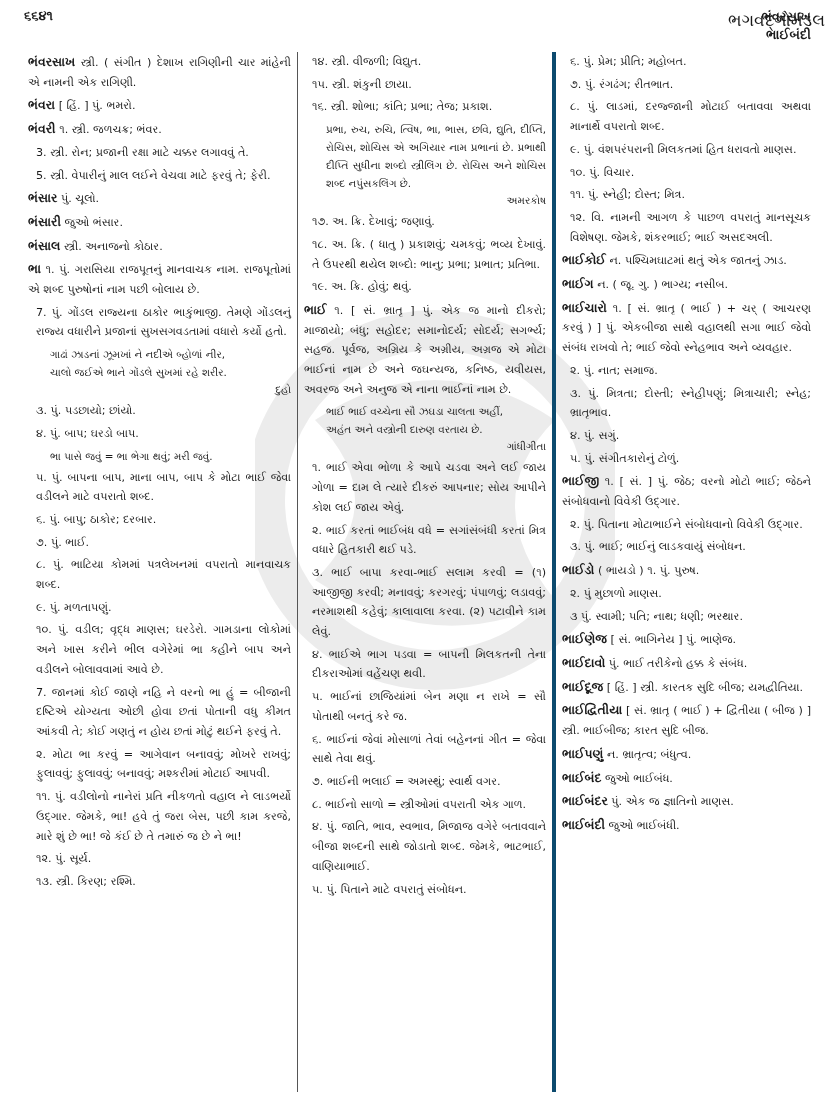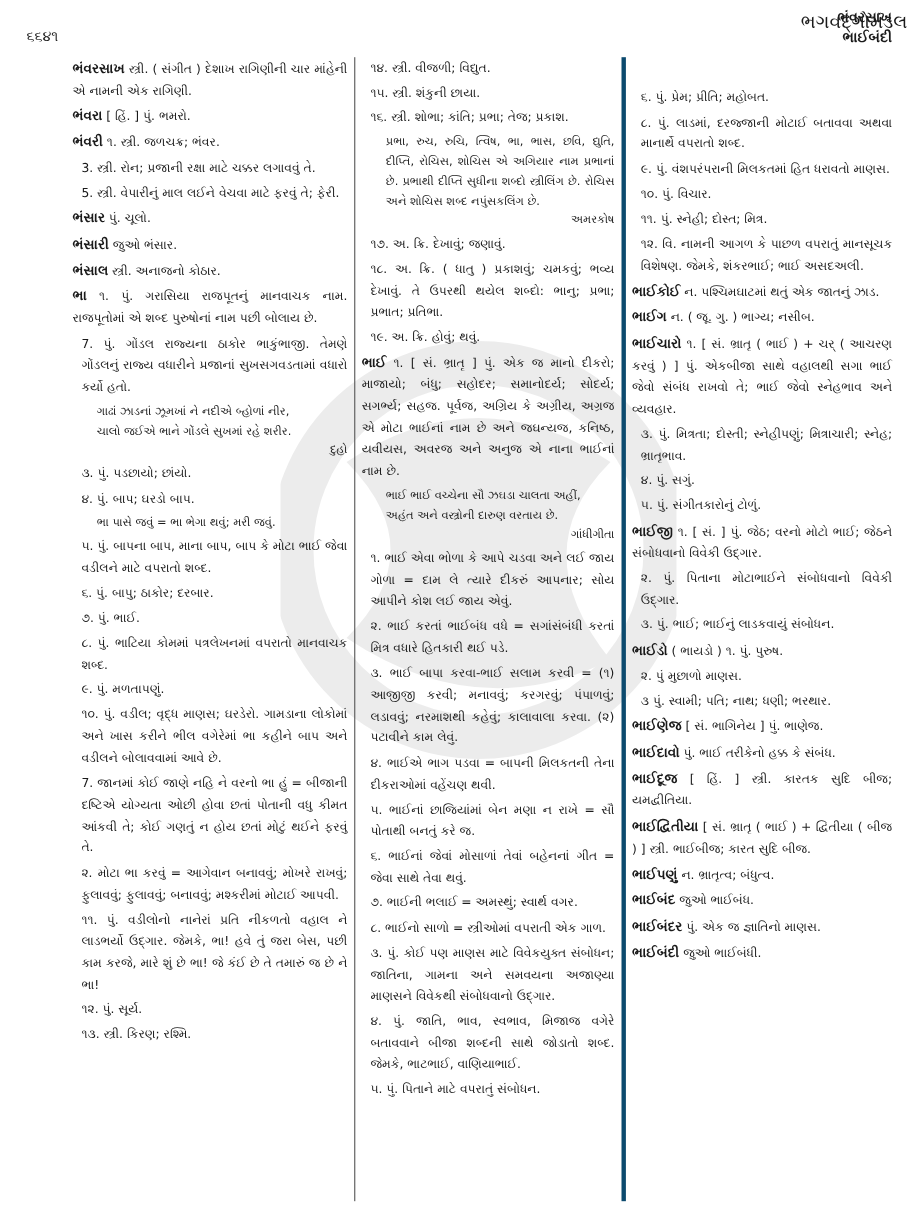--- a/index.html
+++ b/index.html
@@ -9,28 +9,28 @@
     font-family: "DejaVu Sans", sans-serif;
     position: relative;
   }
   .watermark {
     position: absolute; left: 255px; top: 300px; width: 360px; height: 400px;
     pointer-events: none; opacity: 0.07;
   }
   .header {
     position: absolute; top: 0; left: 0; width: 825px; height: 48px;
   }
-  .page-num { position: absolute; left: 24px; top: 26px; font-size: 13px; font-weight: normal; }
+  .page-num { position: absolute; left: 24px; top: 8px; font-size: 13px; font-weight: bold; }
   .book-title { position: absolute; left: 0; right: 0; top: 10px; text-align: right; font-size: 17px; }
   .guide { position: absolute; right: 14px; top: 8px; text-align: right; font-size: 13px; font-weight: bold; line-height: 18px; }
   .columns { position: absolute; top: 52px; left: 22px; width: 795px; height: 1040px; display: flex; }
   .col { box-sizing: border-box; padding: 0 6px; font-size: 11.2px; line-height: 19.7px; overflow: hidden; }
-  .col1 { width: 276px; border-right: 1px solid #555; margin-left: 38px; }
+  .col1 { width: 276px; border-right: 1px solid #555; }
   .col2 { width: 258px; border-right: 4px solid #0c4a6e; }
-  .col3 { width: 261px; margin-top: 27px; }
+  .col3 { width: 261px; }
   .entry { margin: 0 0 3px 0; text-align: justify; }
   .hw { font-weight: bold; font-size: 12.4px; }
   .sub { padding-left: 8px; text-align: justify; }
   .quote { padding-left: 22px; font-size: 10.4px; line-height: 18px; }
   .src { text-align: right; font-size: 10.4px; line-height: 17px; }
 </style>
 </head>
 <body>
 
 <svg class="watermark" viewBox="0 0 360 400">
@@ -99,34 +99,35 @@
         <div class="src">ગાંધીગીતા</div>
       </div>
       <div class="entry sub">૧. ભાઈ એવા ભોળા કે આપે ચડવા અને લઈ જાય ગોળા = દામ લે ત્યારે દીકરું આપનાર; સોય આપીને કોશ લઈ જાય એવું.</div>
       <div class="entry sub">૨. ભાઈ કરતાં ભાઈબંધ વધે = સગાંસંબંધી કરતાં મિત્ર વધારે હિતકારી થઈ પડે.</div>
       <div class="entry sub">૩. ભાઈ બાપા કરવા-ભાઈ સલામ કરવી = (૧) આજીજી કરવી; મનાવવું; કરગરવું; પંપાળવું; લડાવવું; નરમાશથી કહેવું; કાલાવાલા કરવા. (૨) પટાવીને કામ લેવું.</div>
       <div class="entry sub">૪. ભાઈએ ભાગ પડવા = બાપની મિલકતની તેના દીકરાઓમાં વહેંચણ થવી.</div>
       <div class="entry sub">૫. ભાઈનાં છાજિયાંમાં બેન મણા ન રાખે = સૌ પોતાથી બનતું કરે જ.</div>
       <div class="entry sub">૬. ભાઈનાં જેવાં મોસાળાં તેવાં બહેનનાં ગીત = જેવા સાથે તેવા થવું.</div>
       <div class="entry sub">૭. ભાઈની ભલાઈ = અમસ્થું; સ્વાર્થ વગર.</div>
       <div class="entry sub">૮. ભાઈનો સાળો = સ્ત્રીઓમાં વપરાતી એક ગાળ.</div>
-      <div class="entry sub">૩. પું. કોઈ પણ માણસ માટે વિવેકયુક્ત સંબોધન; જાતિના, ગામના અને સમવયના અજાણ્યા માણસને વિવેકથી સંબોધવાનો ઉદ્ગાર.</div>
       <div class="entry sub">૪. પું. જાતિ, ભાવ, સ્વભાવ, મિજાજ વગેરે બતાવવાને બીજા શબ્દની સાથે જોડાતો શબ્દ. જેમકે, ભાટભાઈ, વાણિયાભાઈ.</div>
       <div class="entry sub">૫. પું. પિતાને માટે વપરાતું સંબોધન.</div>
     </div>
   <div class="col col3">
       <div class="entry sub">૬. પું. પ્રેમ; પ્રીતિ; મહોબત.</div>
+      <div class="entry sub">૭. પું. રંગઢંગ; રીતભાત.</div>
       <div class="entry sub">૮. પું. લાડમાં, દરજ્જાની મોટાઈ બતાવવા અથવા માનાર્થે વપરાતો શબ્દ.</div>
       <div class="entry sub">૯. પું. વંશપરંપરાની મિલકતમાં હિત ધરાવતો માણસ.</div>
       <div class="entry sub">૧૦. પું. વિચાર.</div>
       <div class="entry sub">૧૧. પું. સ્નેહી; દોસ્ત; મિત્ર.</div>
       <div class="entry sub">૧૨. વિ. નામની આગળ કે પાછળ વપરાતું માનસૂચક વિશેષણ. જેમકે, શંકરભાઈ; ભાઈ અસદઅલી.</div>
       <div class="entry"><span class="hw">ભાઈકોઈ</span><span> </span><span>ન. પશ્ચિમઘાટમાં થતું એક જાતનું ઝાડ.</span></div>
       <div class="entry"><span class="hw">ભાઈગ</span><span> </span><span>ન. ( જૂ. ગુ. ) ભાગ્ય; નસીબ.</span></div>
       <div class="entry"><span class="hw">ભાઈચારો</span><span> </span><span>૧. [ સં. ભ્રાતૃ ( ભાઈ ) + ચર્ ( આચરણ કરવું ) ] પું. એકબીજા સાથે વહાલથી સગા ભાઈ જેવો સંબંધ રાખવો તે; ભાઈ જેવો સ્નેહભાવ અને વ્યવહાર.</span></div>
+      <div class="entry sub">૨. પું. નાત; સમાજ.</div>
       <div class="entry sub">૩. પું. મિત્રતા; દોસ્તી; સ્નેહીપણું; મિત્રાચારી; સ્નેહ; ભ્રાતૃભાવ.</div>
       <div class="entry sub">૪. પું. સગું.</div>
       <div class="entry sub">૫. પું. સંગીતકારોનું ટોળું.</div>
       <div class="entry"><span class="hw">ભાઈજી</span><span> </span><span>૧. [ સં. ] પું. જેઠ; વરનો મોટો ભાઈ; જેઠને સંબોધવાનો વિવેકી ઉદ્ગાર.</span></div>
       <div class="entry sub">૨. પું. પિતાના મોટાભાઈને સંબોધવાનો વિવેકી ઉદ્ગાર.</div>
       <div class="entry sub">૩. પું. ભાઈ; ભાઈનું લાડકવાયું સંબોધન.</div>
       <div class="entry"><span class="hw">ભાઈડો</span><span> </span><span>( ભાયડો ) ૧. પું. પુરુષ.</span></div>
       <div class="entry sub">૨. પું મુછાળો માણસ.</div>
       <div class="entry sub">૩ પું. સ્વામી; પતિ; નાથ; ધણી; ભરથાર.</div>
       <div class="entry"><span class="hw">ભાઈણેજ</span><span> </span><span>[ સં. ભાગિનેય ] પું. ભાણેજ.</span></div>

